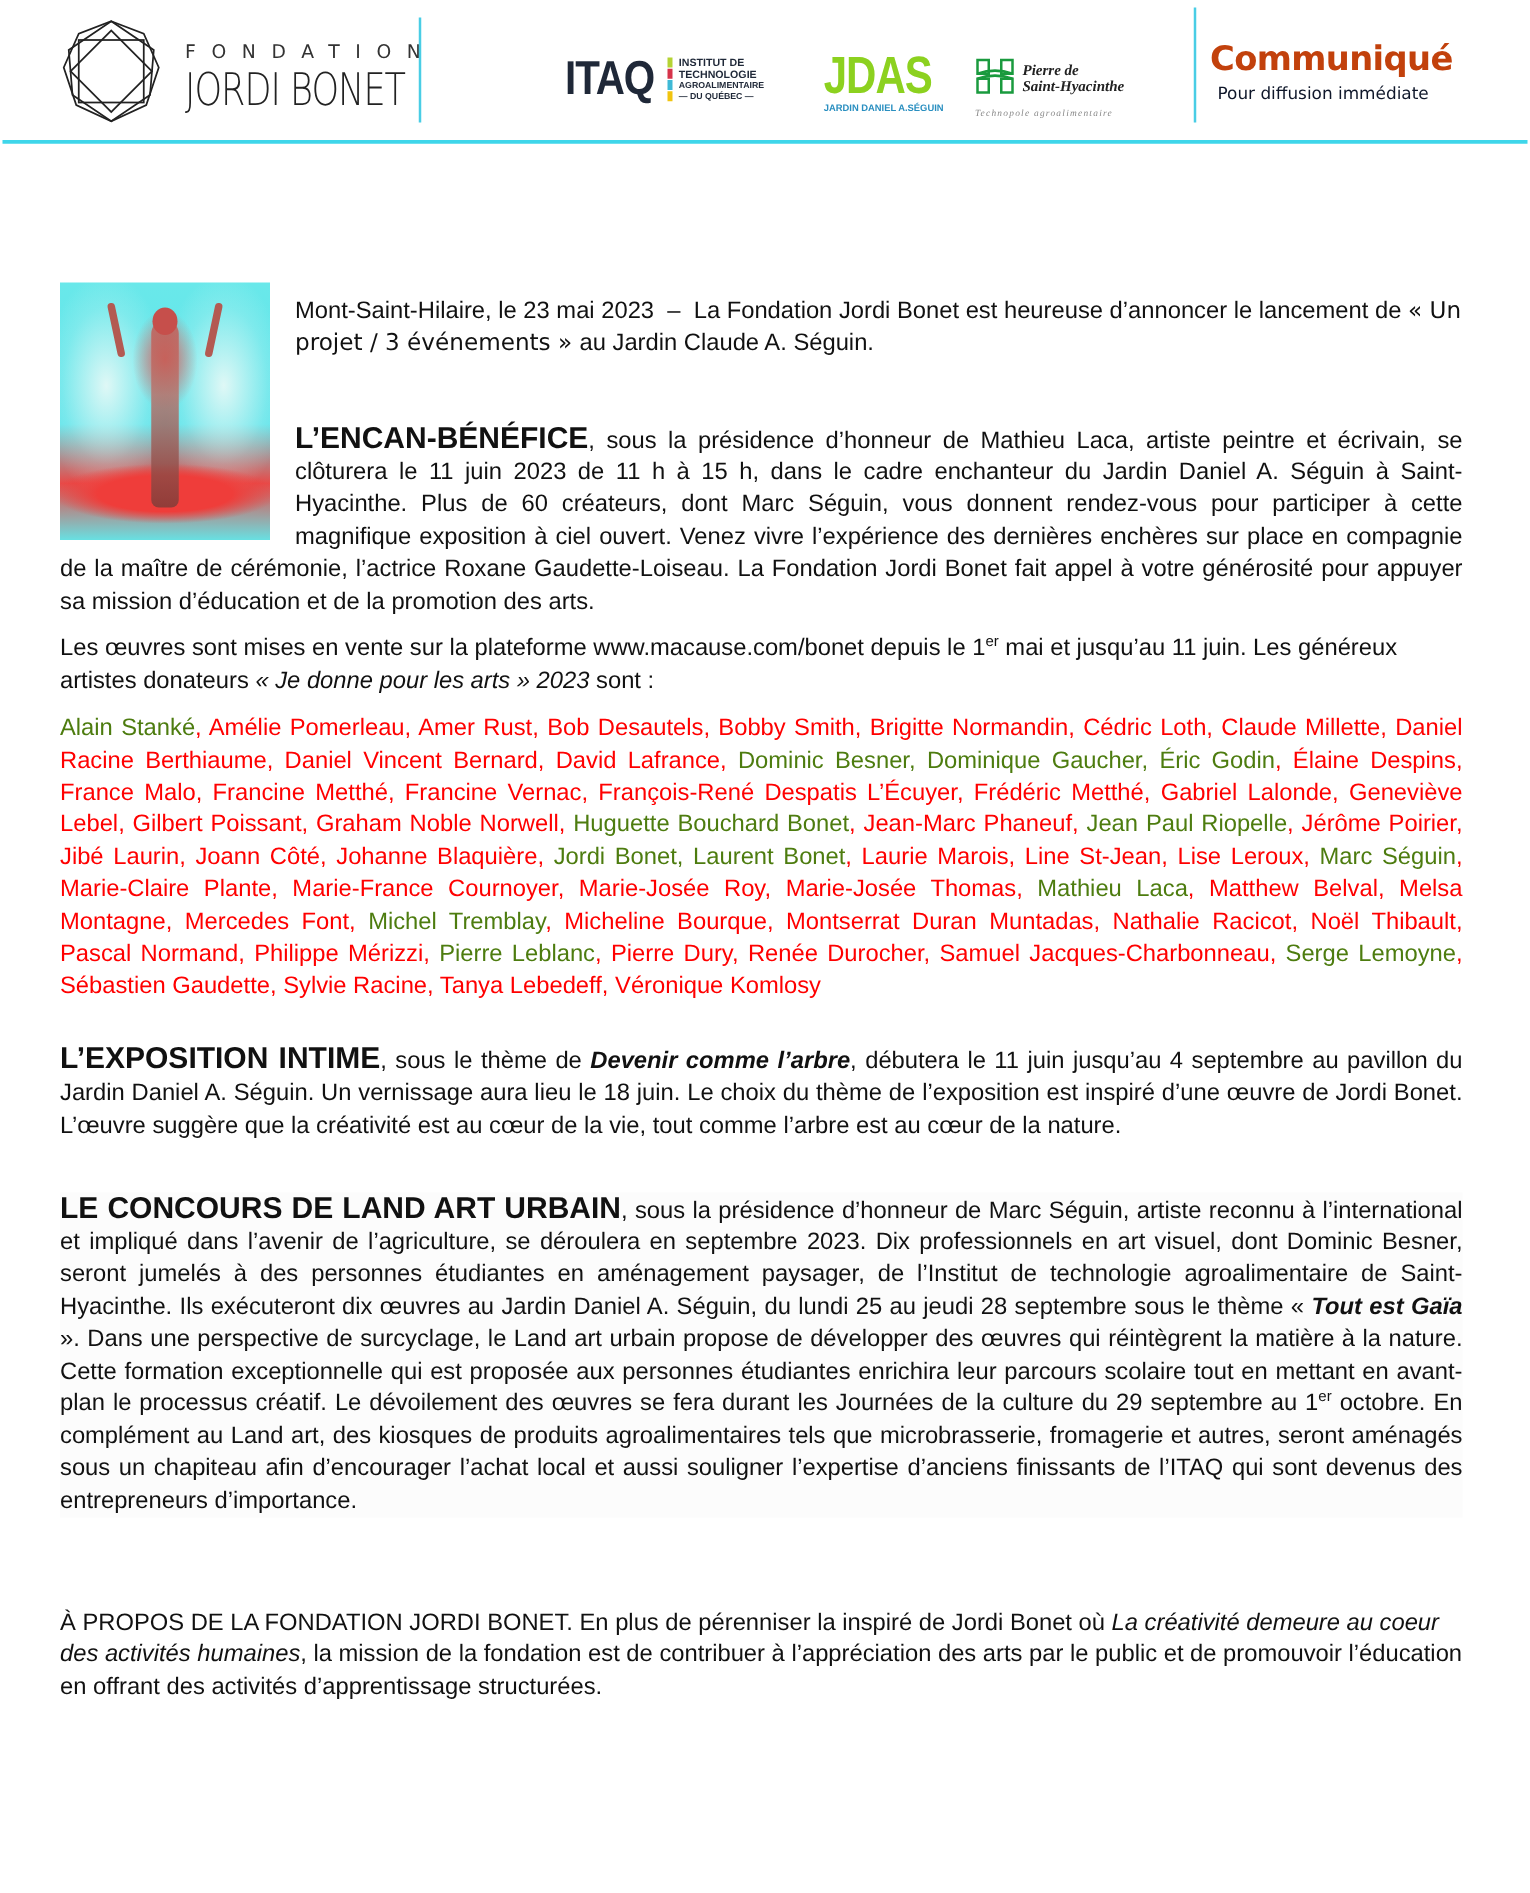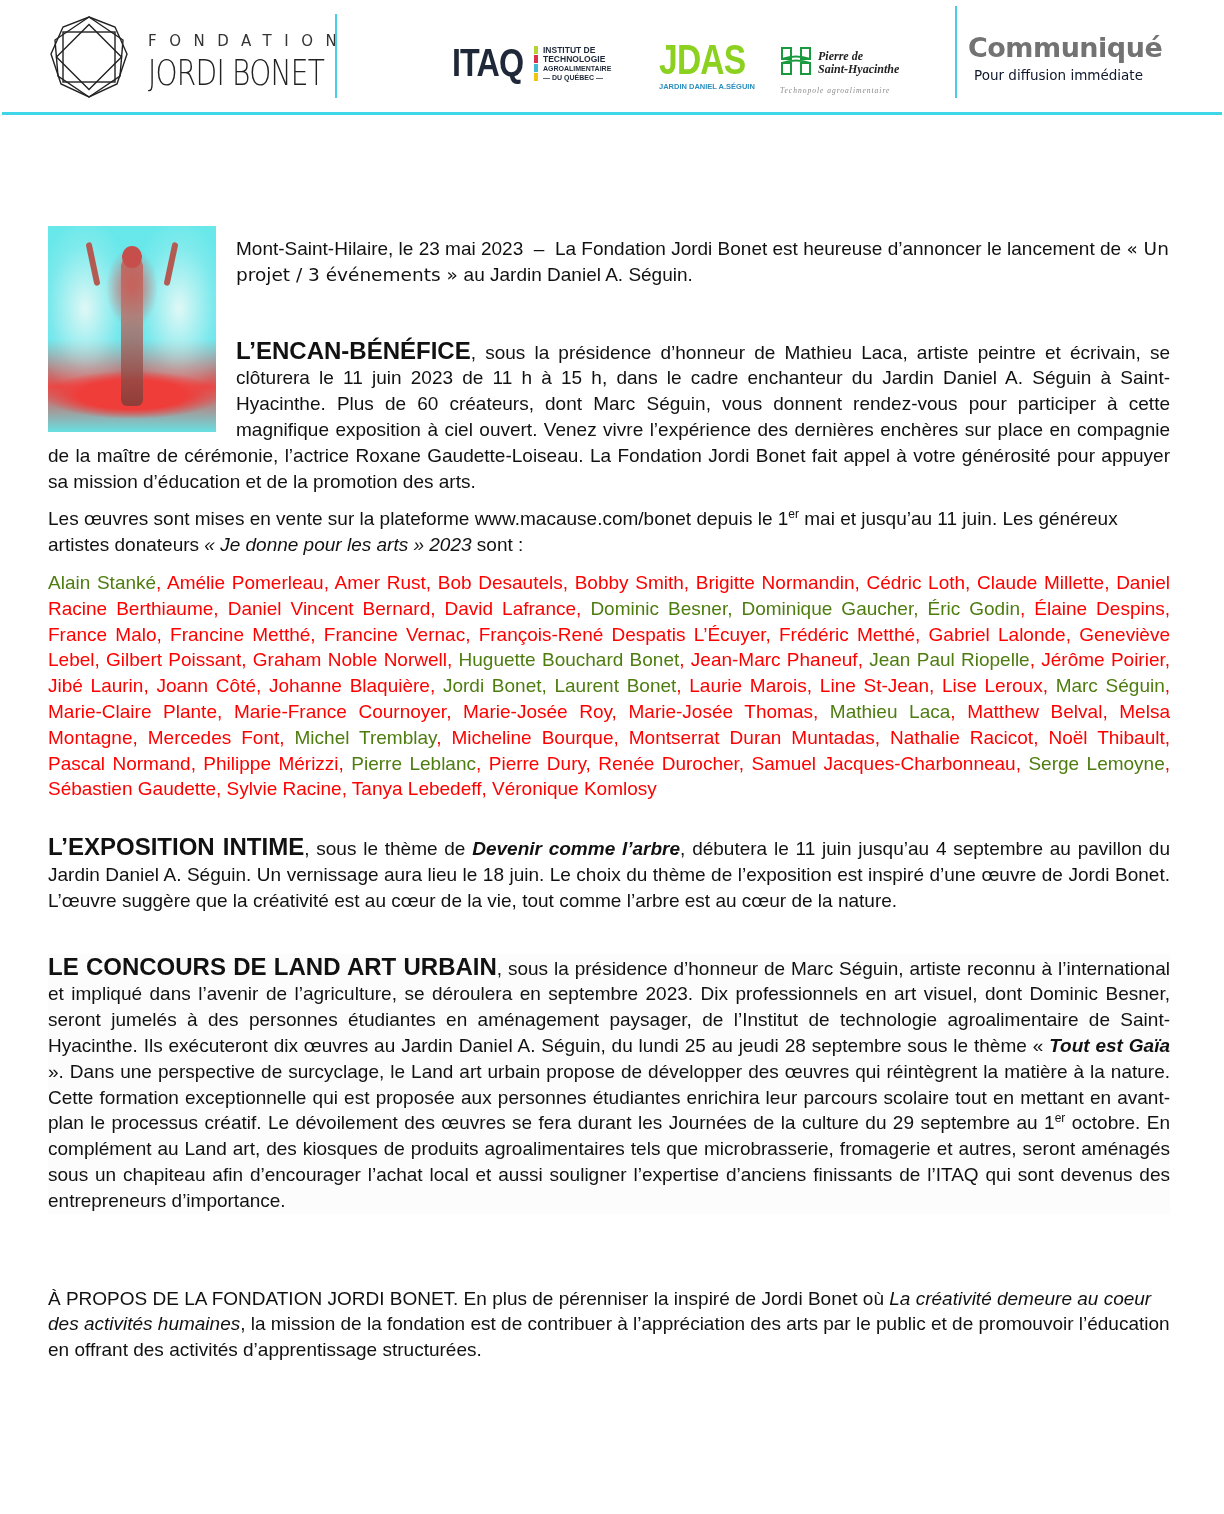--- a/index.html
+++ b/index.html
@@ -27,21 +27,21 @@
   .jdas-mark { font-size: 42px; font-weight: bold; color: #8cd11f; letter-spacing: -1px; transform: scaleX(0.8); transform-origin: left; line-height: 40px; }
   .jdas-sub { font-size: 7.5px; font-weight: bold; color: #2a8fc0; margin-top: 2px; white-space: nowrap; }
 
   .sth { position: absolute; left: 780px; top: 46px; }
   .sth-icon { position: absolute; left: 0; top: 0; width: 32px; height: 30px; }
   .sth-name { position: absolute; left: 38px; top: 4px; font-family: "Liberation Serif", serif; font-style: italic; font-weight: bold; font-size: 12px; line-height: 13px; color: #222; white-space: nowrap; }
   .sth-tag { position: absolute; left: 0; top: 40px; font-family: "Liberation Serif", serif; font-style: italic; font-size: 7.5px; color: #888; letter-spacing: 1px; white-space: nowrap; }
 
   .vdiv2 { position: absolute; left: 955px; top: 6px; width: 2px; height: 92px; background: #49cde5; }
   .comm { position: absolute; left: 968px; top: 32px; }
-  .comm-title { font-family: "DejaVu Sans", sans-serif; font-size: 27px; font-weight: bold; color: #737373; letter-spacing: -0.5px; }
+  .comm-title { font-family: "DejaVu Sans", sans-serif; font-size: 27px; font-weight: bold; color: #c2410c; letter-spacing: -0.5px; }
   .comm-sub { font-family: "DejaVu Sans", sans-serif; font-size: 13.5px; color: #0f172a; margin-top: 4px; margin-left: 6px; }
 
   
   .doc { position: absolute; left: 48px; top: 224px; width: 1122px; font-size: 19px; line-height: 25.8px; color: #111; }
   .artwork { float: left; width: 168px; height: 206px; margin: 2px 20px 4px 0; position: relative; overflow: hidden;
     background:
       radial-gradient(ellipse 26px 40px at 50% 30%, #e25a58 0%, rgba(226,90,88,0) 100%),
       radial-gradient(ellipse 90px 24px at 50% 82%, #ef3d3a 0%, #ef3d3a 60%, rgba(239,61,58,0) 100%),
       radial-gradient(ellipse 50px 90px at 22% 40%, #dff8f6 0%, rgba(223,248,246,0.2) 70%, rgba(223,248,246,0) 100%),
       radial-gradient(ellipse 50px 90px at 78% 40%, #dff8f6 0%, rgba(223,248,246,0.2) 70%, rgba(223,248,246,0) 100%),
@@ -140,21 +140,21 @@
 <div class="doc">
 
   <div class="artwork">
     <div class="arm-l"></div>
     <div class="arm-r"></div>
     <div class="figure"></div>
     <div class="head"></div>
   </div>
 
   <p class="p intro">
-    <span class="b">Mont-Saint-Hilaire, le 23 mai 2023</span><span style="white-space:pre">  –  </span><span>La Fondation Jordi Bonet est heureuse d’annoncer le lancement de </span><span class="quote-proj"> « Un projet / 3 événements » </span><span>  au Jardin Daniel A. Séguin.</span>
+    <span class="b">Mont-Saint-Hilaire, le 23 mai 2023</span><span style="white-space:pre">  –  </span><span>La Fondation Jordi Bonet est heureuse d’annoncer le lancement de </span><span class="quote-proj"> « Un projet / 3 événements » </span><span>  au Jardin Claude A. Séguin.</span>
   </p>
 
   <p class="p encan encan-wrap">
     <span class="h-lead">L’ENCAN-BÉNÉFICE</span><span>,  sous la présidence d’honneur de </span><span class="b">Mathieu Laca</span><span>, artiste peintre et écrivain, se clôturera le </span><span class="b">11 juin 2023 de 11 h à 15 h</span><span>, dans le cadre enchanteur du Jardin Daniel A. Séguin à Saint-Hyacinthe. Plus de 60 créateurs, dont </span><span class="b">Marc Séguin</span><span>, vous donnent rendez-vous pour participer à cette magnifique exposition à ciel ouvert. Venez vivre l’expérience des dernières enchères sur place en compagnie de la maître de cérémonie, l’actrice Roxane Gaudette-Loiseau. La Fondation Jordi Bonet fait appel à votre générosité pour appuyer sa mission d’éducation et de la promotion des arts.</span>
   </p>
 
   <p class="p oeuvres">
     <span>Les œuvres sont mises en vente sur la plateforme </span><span class="b">www.macause.com/bonet</span><span> depuis le 1</span><sup>er</sup><span> mai et jusqu’au 11 juin. Les généreux artistes donateurs </span><span class="i">« Je donne pour les arts » 2023</span><span> sont :</span>
   </p>
 

